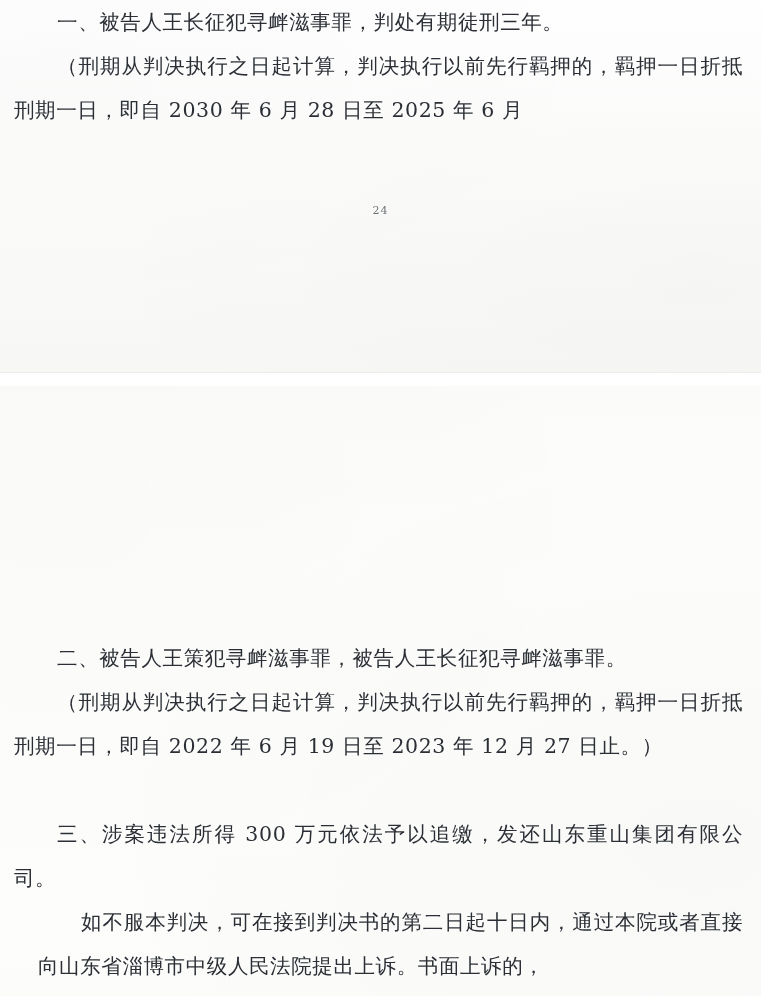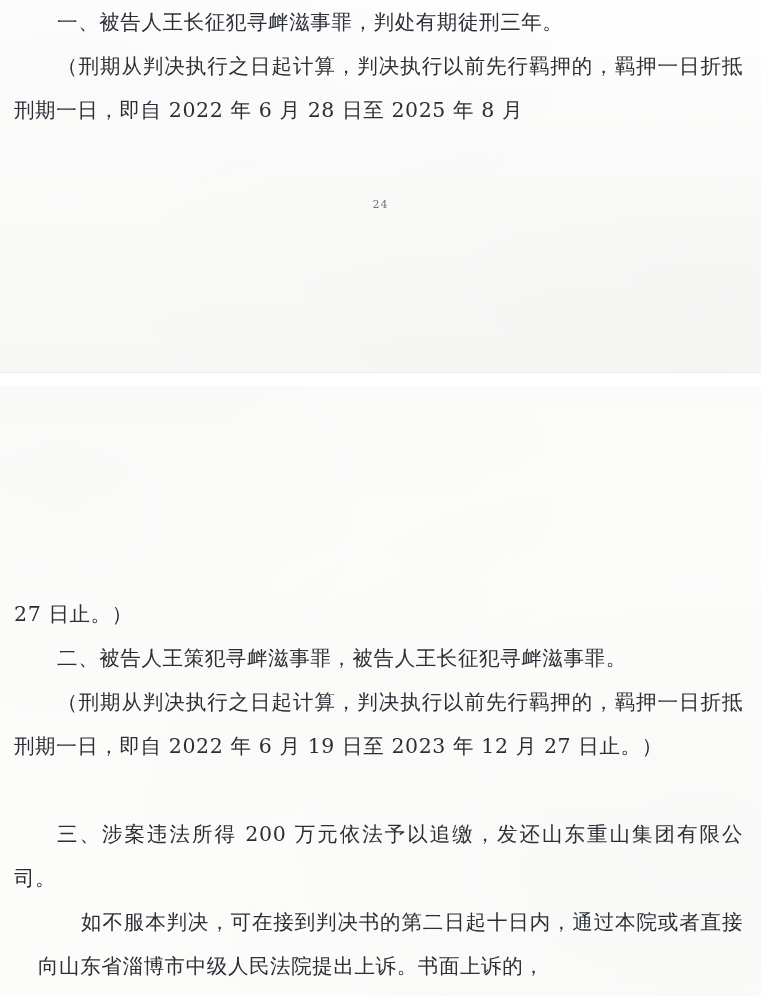--- a/index.html
+++ b/index.html
@@ -90,47 +90,46 @@
     width: 761px;
     text-align: center;
     font-size: 11px;
     color: #6f7479;
     letter-spacing: 1px;
     font-family: "DejaVu Serif", serif;
   }
 
   
   #p-top-1 { top: 0px; }
-  #p-top-pg { top: 198px; }
+  #p-top-pg { top: 204px; }
 
   
   #p-bot-1 { top: 592px; }
 </style>
 </head>
 <body>
 
 <div class="page">
 
   <div class="scan scan-top"></div>
 
   <div class="doc-text indent" id="p-top-1">一、被告人王长征犯寻衅滋事罪，判处有期徒刑三年。</div>
 
-  <div class="doc-text indent" style="top:44px;">（刑期从判决执行之日起计算，判决执行以前先行羁押的，羁押一日折抵刑期一日，即自 2022 年 6 月 28 日至 2025 年 8 月</div>
+  <div class="doc-text indent" style="top:44px;">（刑期从判决执行之日起计算，判决执行以前先行羁押的，羁押一日折抵刑期一日，即自 2030 年 6 月 28 日至 2025 年 6 月</div>
 
   <div class="page-number" id="p-top-pg">24</div>
 
   <div class="scan-gap"></div>
   <div class="edge-line" style="top:372px;"></div>
   <div class="edge-line" style="top:386px;"></div>
 
   <div class="scan scan-bottom"></div>
 
-  <div class="doc-text noindent" id="p-bot-1">27 日止。）</div>
 
   <div class="doc-text indent" style="top:636px;">二、被告人王策犯寻衅滋事罪，被告人王长征犯寻衅滋事罪。</div>
 
   <div class="doc-text indent" style="top:680px;">（刑期从判决执行之日起计算，判决执行以前先行羁押的，羁押一日折抵刑期一日，即自 2022 年 6 月 19 日至 2023 年 12 月 27 日止。）</div>
 
-  <div class="doc-text indent" style="top:812px;">三、涉案违法所得 200 万元依法予以追缴，发还山东重山集团有限公司。</div>
+  <div class="doc-text indent" style="top:812px;">三、涉案违法所得 300 万元依法予以追缴，发还山东重山集团有限公司。</div>
 
   <div class="doc-text indent" style="top:900px;padding-left:38px;">如不服本判决，可在接到判决书的第二日起十日内，通过本院或者直接向山东省淄博市中级人民法院提出上诉。书面上诉的，</div>
 
 </div>
 
 </body></html>

